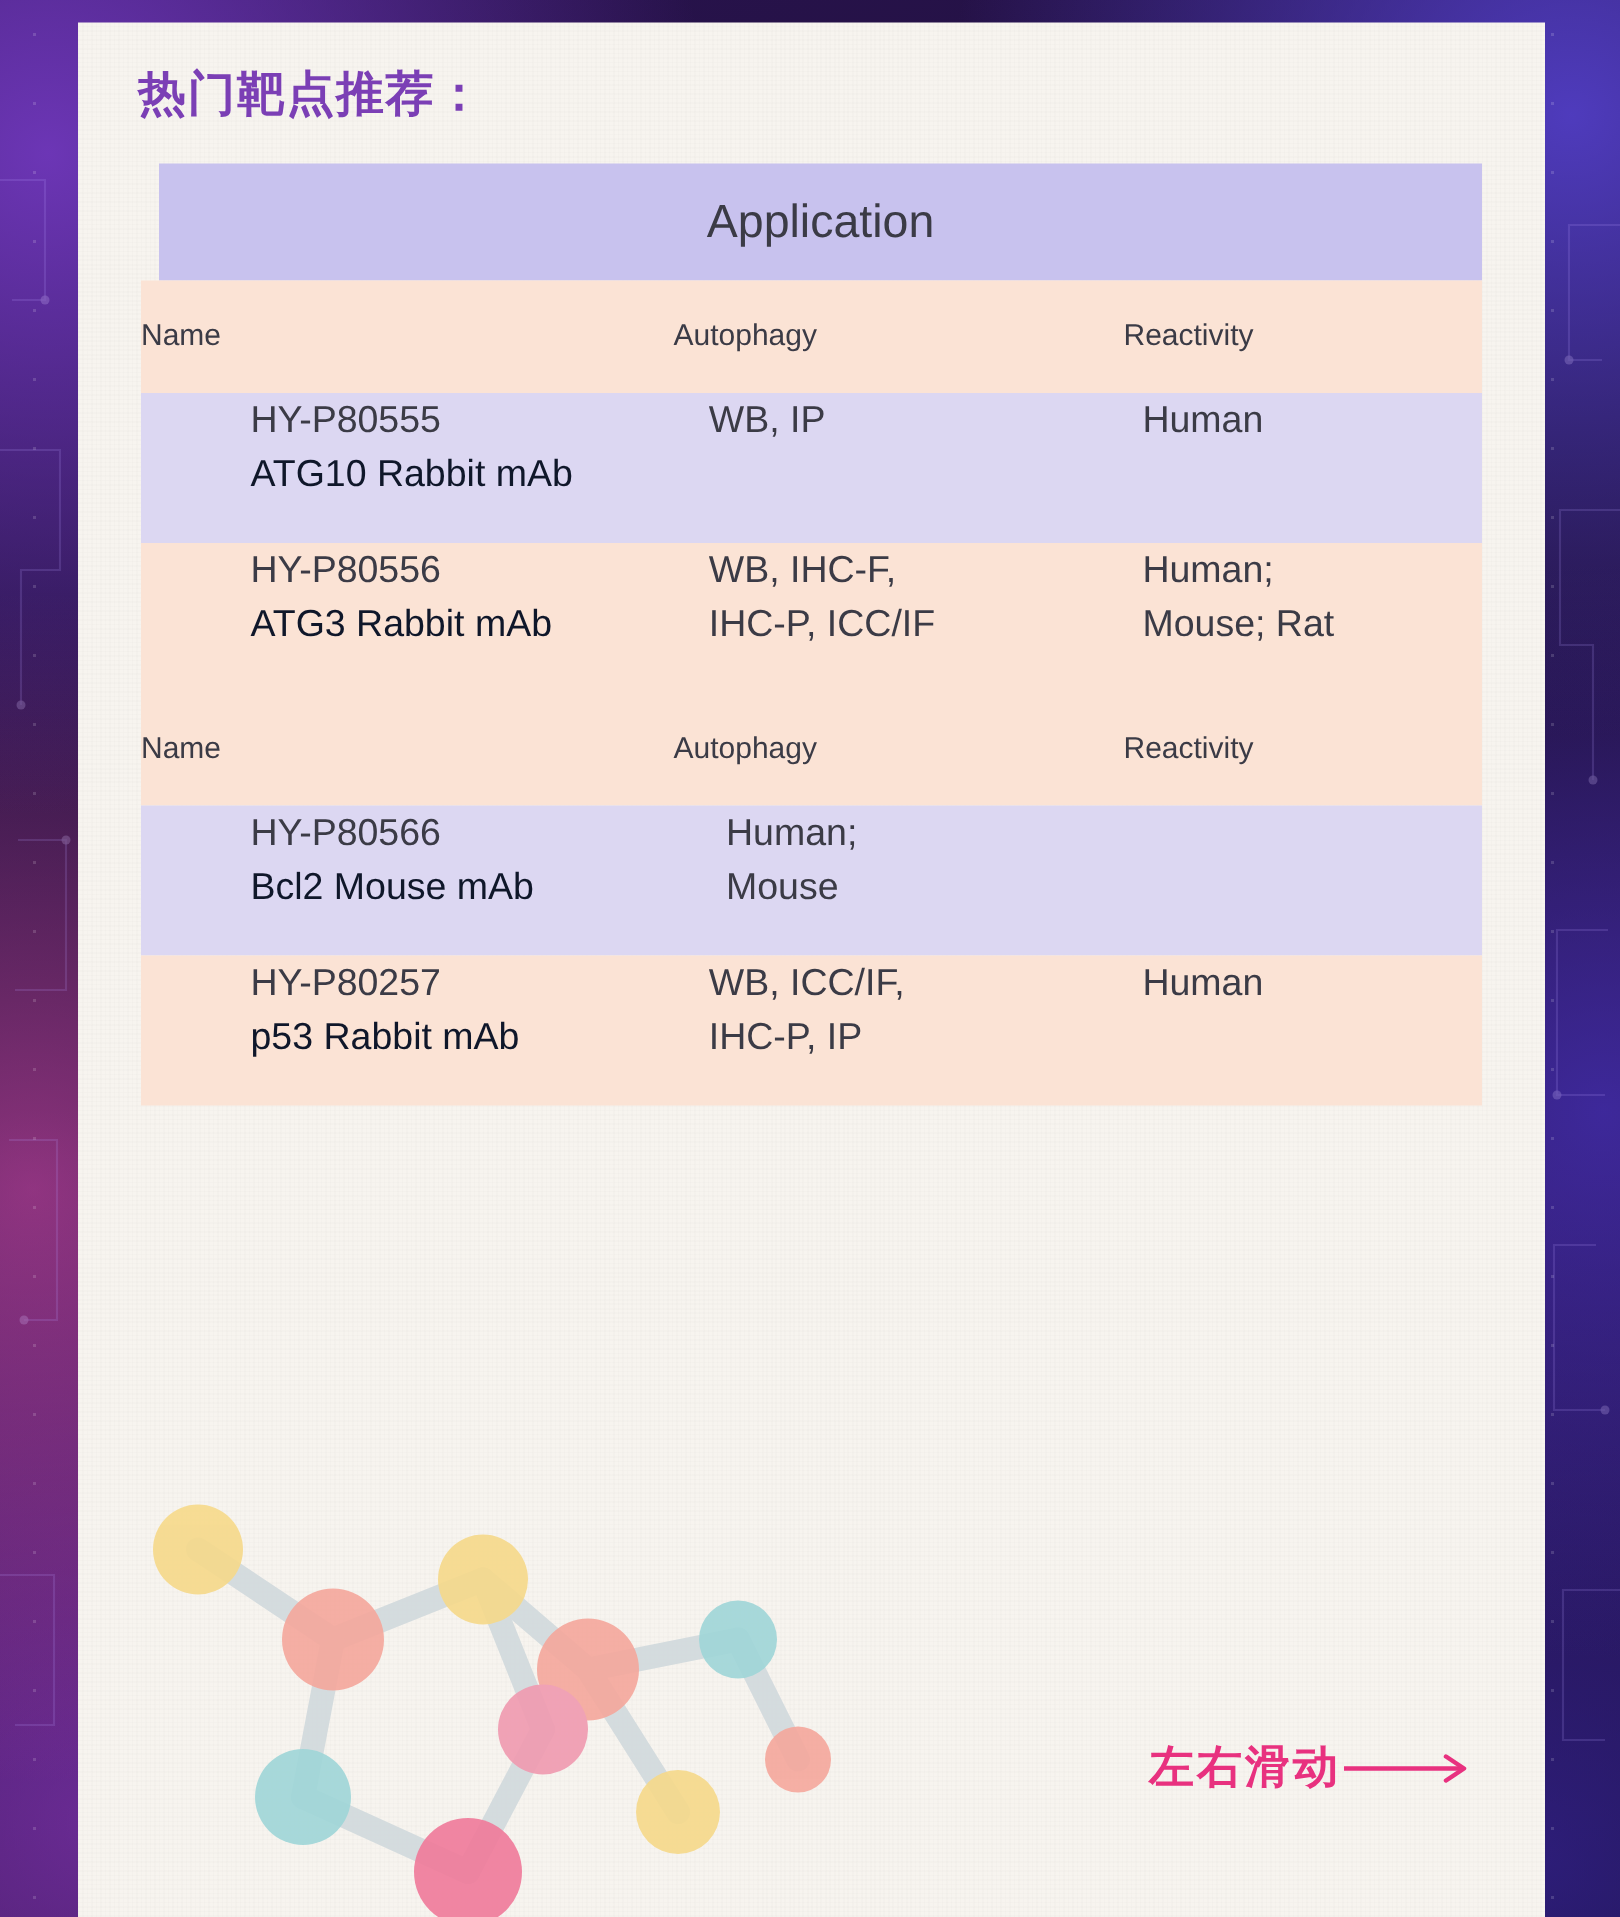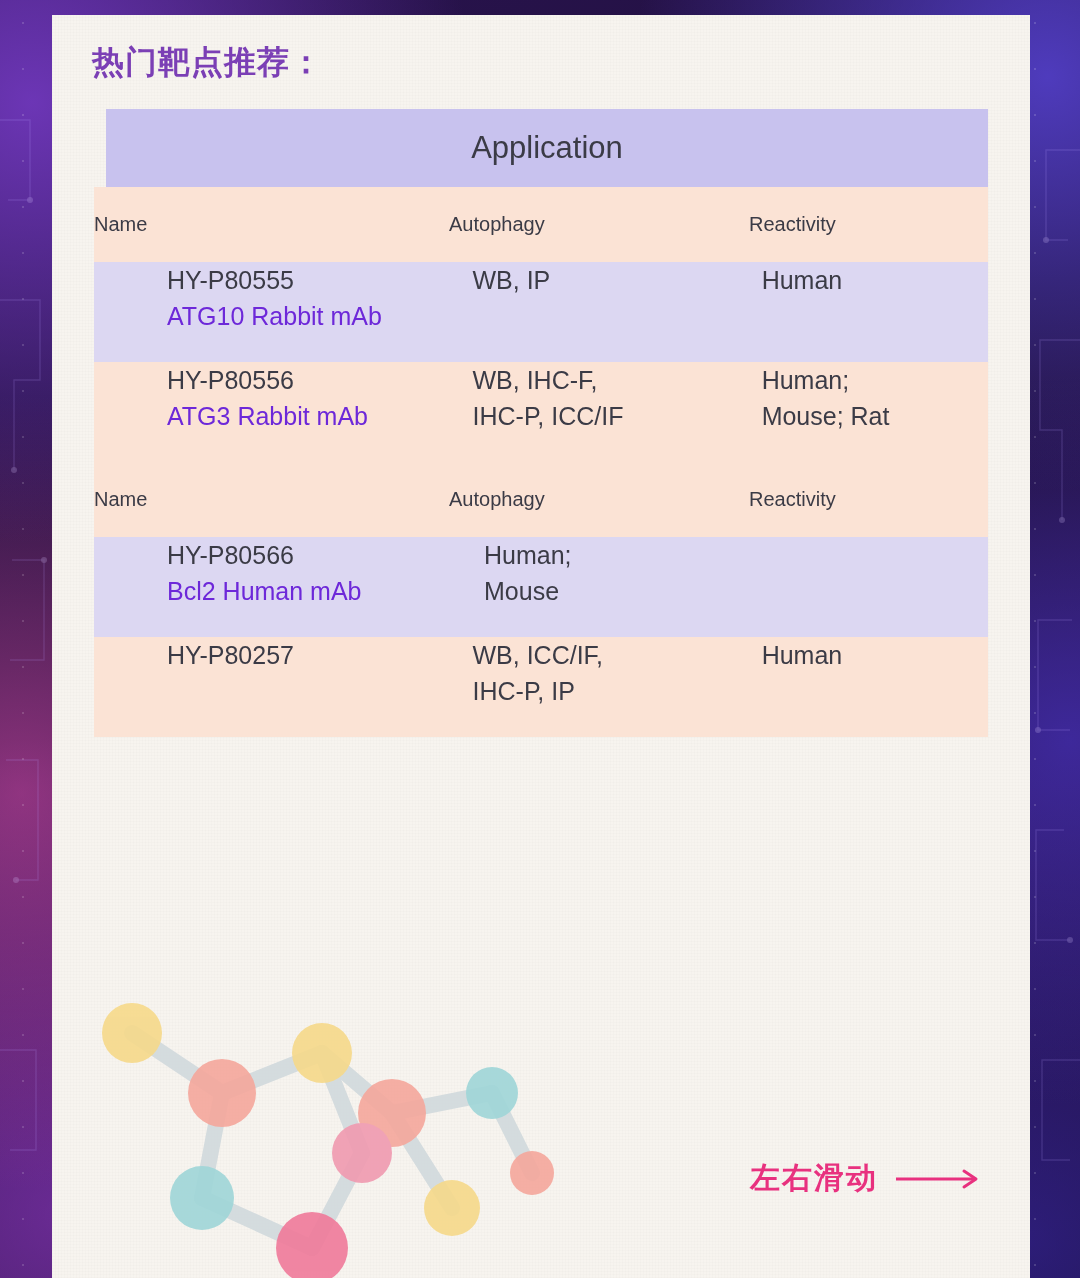--- a/index.html
+++ b/index.html
@@ -104,41 +104,40 @@
     padding-left: 31px;
   }
   .row.alt { background: #dcd7f2; }
   .row.plain { background: #fbe3d5; }
 
   .c1 { width: 355px; padding-left: 42px; }
   .c2 { width: 300px; padding-left: 4px; }
   .c3 { width: 239px; padding-left: 4px; }
 
   .pid { display: block; color: #3b3b46; line-height: 1.45; }
-  .pname { display: block; color: #6d28d9; line-height: 1.45; }
+  .pname { display: block; color: #0f172a; line-height: 1.45; }
 
   .multi { line-height: 1.45; }
 
   
   .molecule {
     position: absolute;
     left: 10px;
     bottom: -20px;
     width: 560px;
     height: 330px;
   }
 
   
   .swipe {
     position: absolute;
     right: 46px;
     bottom: 94px;
     display: flex;
     align-items: center;
-    gap: 16px;
   }
   .swipe-text {
     font-size: 30px;
     font-weight: bold;
     color: #e8317f;
     letter-spacing: 2px;
   }
   .swipe-arrow { display: block; }
 </style>
 </head>
@@ -208,29 +207,30 @@
 
     <div class="col-header">
       <div class="c1">Name</div>
       <div class="c2">Autophagy</div>
       <div class="c3">Reactivity</div>
     </div>
 
     <div class="row alt">
       <div class="c1">
         <span class="pid">HY-P80566</span>
-        <span class="pname">Bcl2 Human mAb</span>
+        <span class="pname">Bcl2 Mouse mAb</span>
       </div>
       <div class="c3 multi" style="white-space:pre-line">Human;
 Mouse</div>
     </div>
 
     <div class="row plain">
       <div class="c1">
         <span class="pid">HY-P80257</span>
+        <span class="pname">p53 Rabbit mAb</span>
       </div>
       <div class="c2 multi" style="white-space:pre-line">WB, ICC/IF,
 IHC-P, IP</div>
       <div class="c3 multi">Human</div>
     </div>
 
   </div>
 
   <svg class="molecule" viewBox="0 0 560 330">
     <g stroke="#cfd8dc" stroke-width="16" stroke-linecap="round" opacity="0.85">

